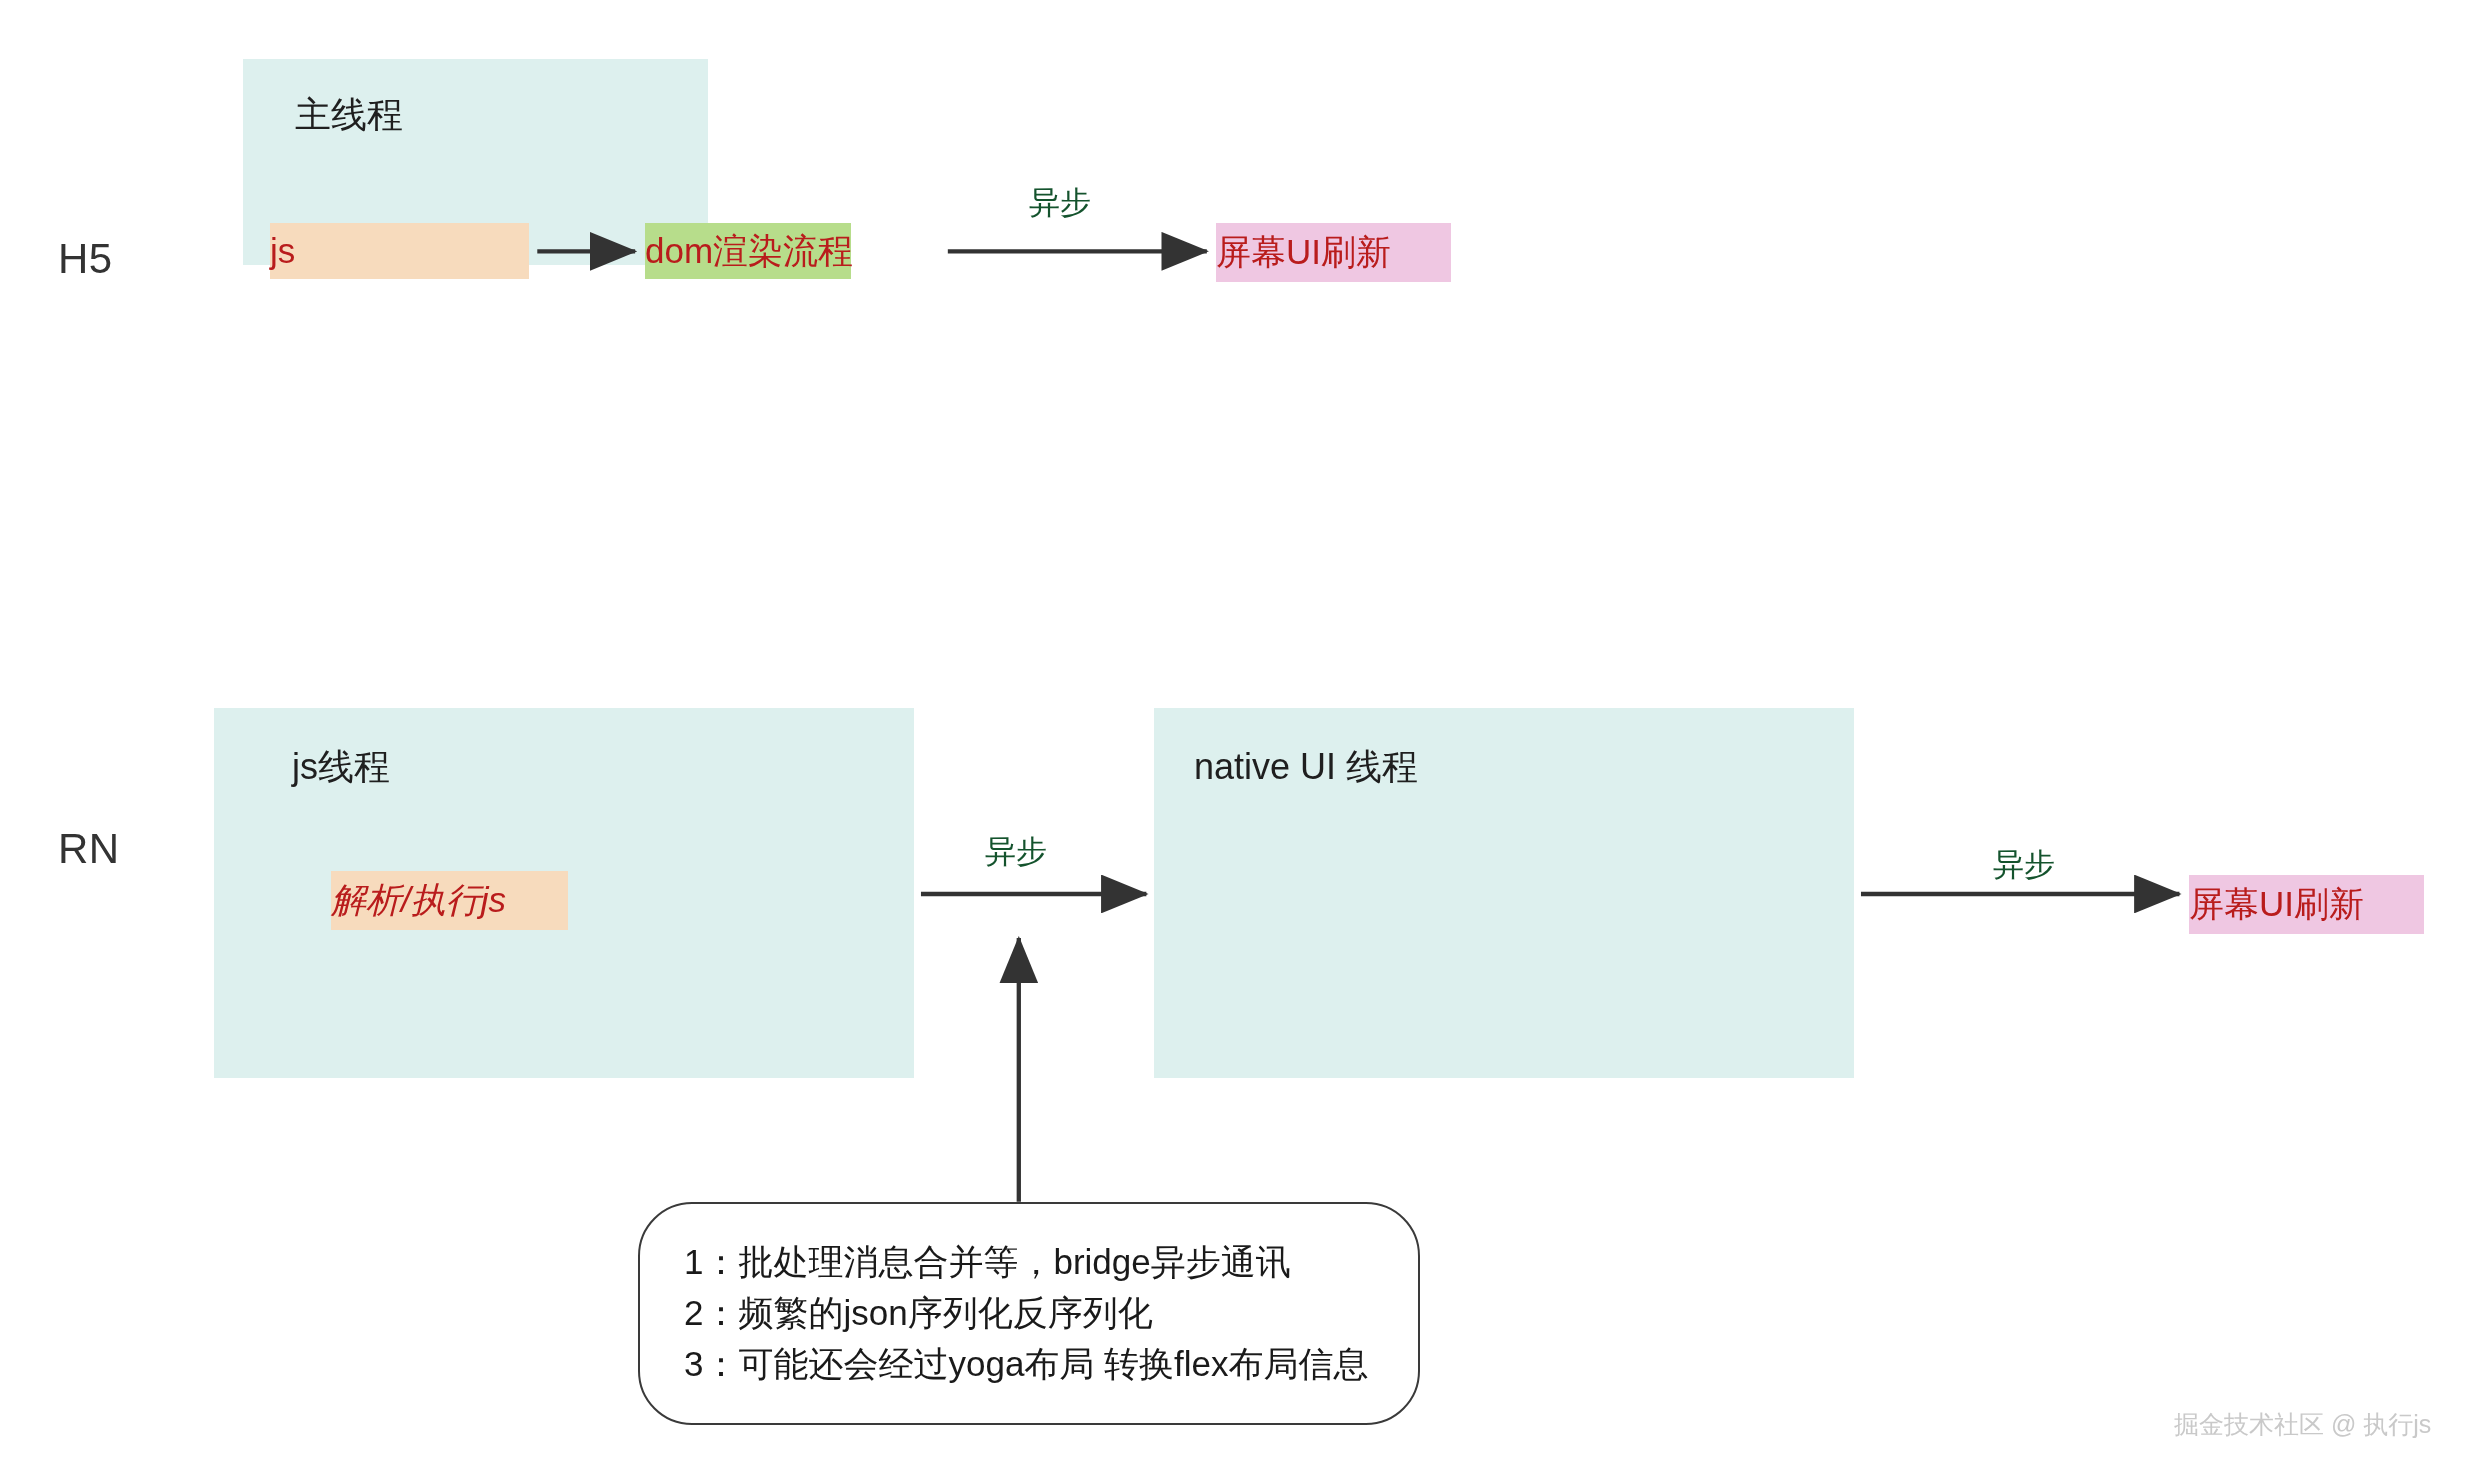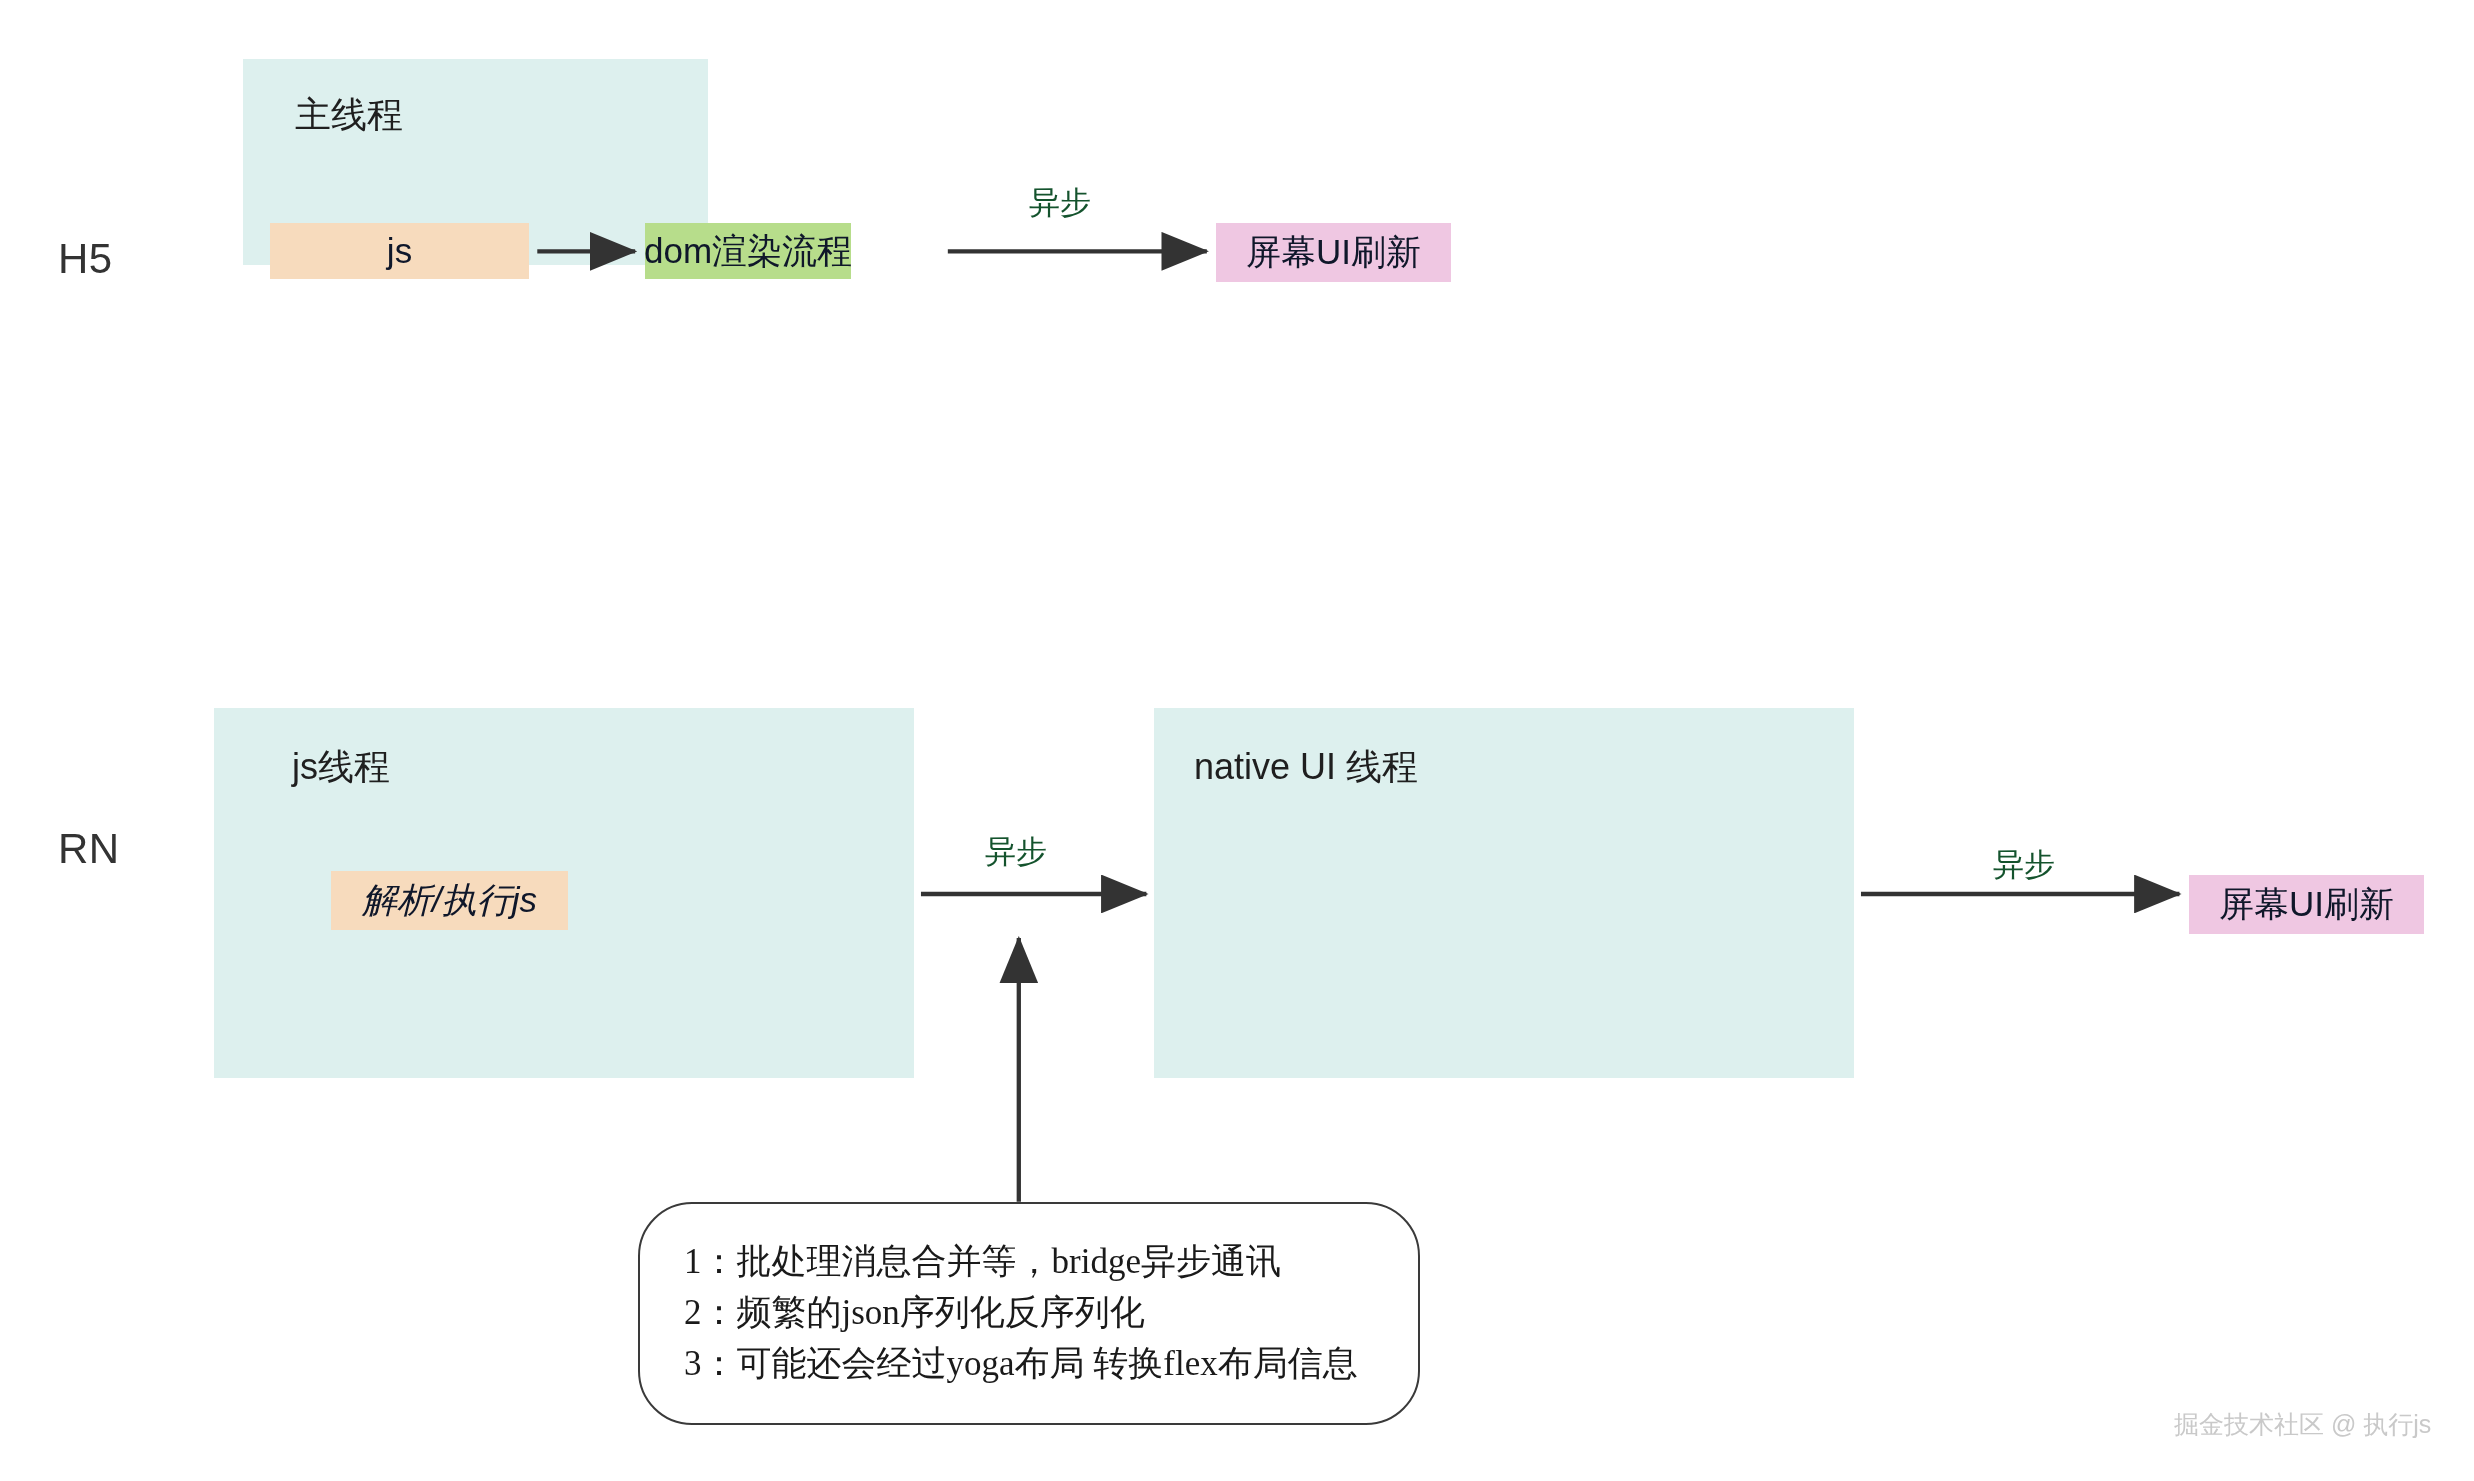--- a/index.html
+++ b/index.html
@@ -35,23 +35,23 @@
     position: absolute;
     font-size: 36px;
     color: #1f1f1f;
     white-space: nowrap;
   }
   .node {
     position: absolute;
     box-sizing: border-box;
     display: flex;
     align-items: center;
-    justify-content: center;
+    justify-content: flex-start;
     font-size: 35px;
-    color: #0f172a;
+    color: #b91c1c;
     white-space: nowrap;
   }
   .node.orange { background: #f7dbbd; }
   .node.green  { background: #b7dd8b; }
   .node.pink   { background: #efc7e2; }
 
   .arrow-label {
     position: absolute;
     font-size: 31px;
     color: #14532d;
@@ -133,21 +133,21 @@
 
   <div class="thread-title" style="left:1194px; top:743px;">native UI 线程</div>
 
 
   <div class="arrow-label" style="left:1993px; top:844px;">异步</div>
 
   <div class="node pink" style="left:2189px; top:875px; width:235px; height:59px;">
     <span>屏幕UI刷新</span>
   </div>
 
-  <div class="callout" style="left:638px; top:1202px; width:782px; height:223px;font-family:Liberation Serif, serif;">
+  <div class="callout" style="left:638px; top:1202px; width:782px; height:223px;">
     <div class="callout-line">1：批处理消息合并等，bridge异步通讯</div>
     <div class="callout-line">2：频繁的json序列化反序列化</div>
     <div class="callout-line">3：可能还会经过yoga布局 转换flex布局信息</div>
   </div>
 
   <svg class="overlay" viewBox="0 0 2580 1544">
     <defs>
       <marker id="ah" markerWidth="11" markerHeight="9" refX="10.5" refY="4.5" orient="auto" markerUnits="strokeWidth">
         <path d="M0,0 L11,4.5 L0,9 z" fill="#333333"></path>
       </marker>

